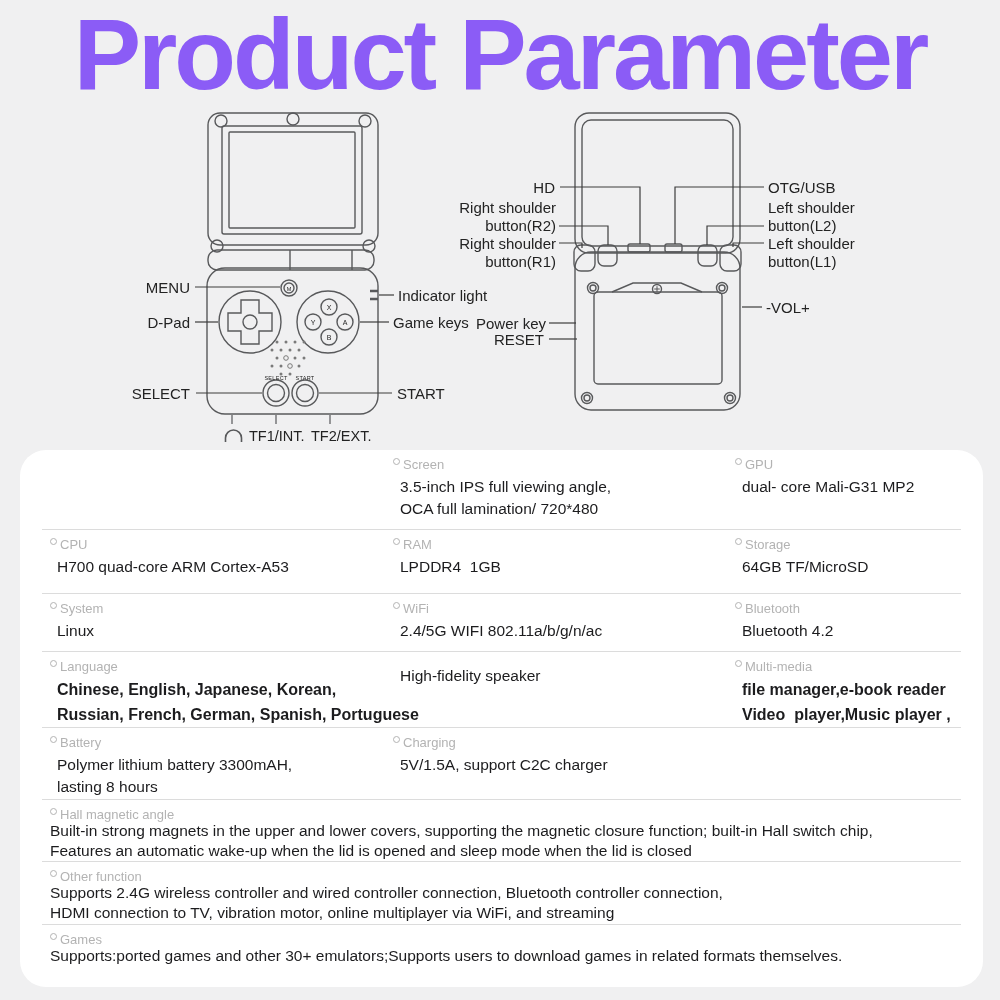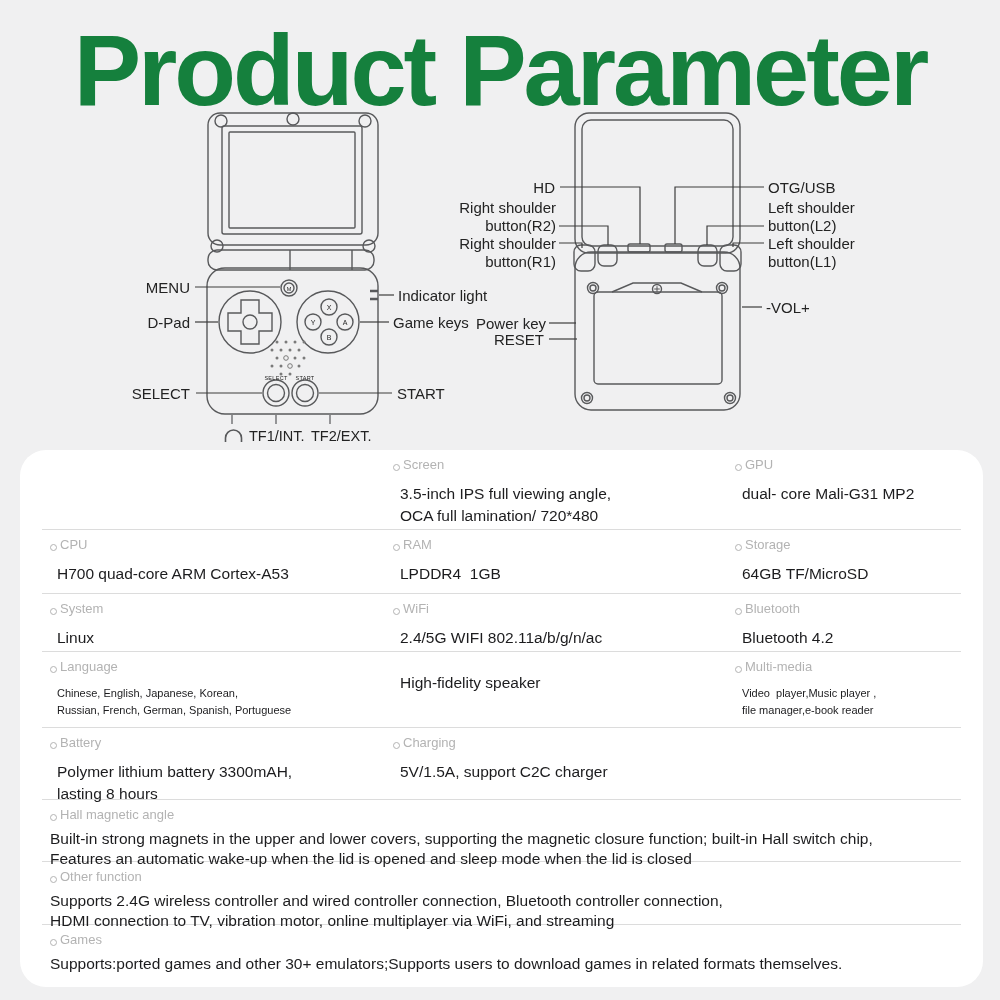--- a/index.html
+++ b/index.html
@@ -3,22 +3,22 @@
 <meta charset="utf-8">
 <style>
   html,body{margin:0;padding:0;}
   body{
     width:1000px;height:1000px;position:relative;overflow:hidden;
     background:#f0f0f1;
     font-family:"Liberation Sans","DejaVu Sans",sans-serif;
     color:#1c1c1e;
   }
   .title{
-    margin:0;padding-top:20px;line-height:1;text-align:center;
-    font-size:101px;font-weight:700;letter-spacing:-3px;color:#15803d;
+    margin:0;padding-top:4px;line-height:1;text-align:center;
+    font-size:101px;font-weight:700;letter-spacing:-3px;color:#8b5cf6;
     white-space:nowrap;
   }
   .diagram{position:absolute;left:0;top:102px;}
   .diagram text{font-family:"Liberation Sans","DejaVu Sans",sans-serif;fill:#232323;}
   .callout{font-size:15px;}
   .tiny{font-size:5.5px;fill:#8a8a8a;letter-spacing:.3px;}
   .btnletter{font-size:7px;fill:#5a5a5a;}
   .mletter{font-size:5.5px;fill:#5a5a5a;}
   .tftext{font-size:14.5px;}
 
@@ -27,27 +27,27 @@
     background:#ffffff;border-radius:26px;
   }
   .t-row{
     box-sizing:border-box;margin:0 22px;padding:8px 0 0 8px;
     border-bottom:1px solid #dcdcdc;
     display:grid;grid-template-columns:343px 342px 1fr;
   }
   .t-row.full{display:block;}
   .r1{height:80px}.r2{height:64px}.r3{height:58px}.r4{height:76px}
   .r5{height:72px}.r6{height:62px}.r7{height:63px}.r8{height:62px;border-bottom:none}
-  .cell-label{font-size:13px;color:#b3b3b3;display:flex;align-items:flex-end;gap:3px;line-height:1;}
+  .cell-label{font-size:13px;color:#b3b3b3;display:flex;align-items:flex-start;gap:3px;line-height:1;}
   .dot{width:5px;height:5px;border:1px solid #b3b3b3;border-radius:50%;display:inline-block;flex:none;}
-  .cell-value{margin-top:12px;padding-left:7px;font-size:15.5px;color:#1c1c1e;white-space:nowrap;}
+  .cell-value{margin-top:5px;padding-left:7px;font-size:15.5px;color:#1c1c1e;white-space:nowrap;}
   .cell-value div{line-height:1.42;}
-  .small .cell-value{font-size:11px;}
+  .small .cell-value{font-size:16px;font-weight:bold;}
   .small .cell-value div{line-height:1.55;}
-  .full .cell-value{padding-left:0;margin-top:8px;}
+  .full .cell-value{padding-left:0;margin-top:0;}
   .full .cell-value div{line-height:1.28;}
 </style>
 </head>
 <body>
 
 <h1 class="title">Product Parameter</h1>
 
 <svg class="diagram" width="1000" height="345" viewBox="0 0 1000 345">
 
   <g stroke="#58595b" fill="none" stroke-width="1.4">
@@ -288,22 +288,22 @@
       <div class="cell-value">
           <div>High-fidelity speaker</div>
         </div>
     </div>
     <div class="small">
       <div class="cell-label">
           <span class="dot"></span>
           <span>Multi-media</span>
         </div>
       <div class="cell-value">
+        <div>file manager,e-book reader</div>
         <div>Video&nbsp; player,Music player ,</div>
-        <div>file manager,e-book reader</div>
       </div>
     </div>
   </div>
 
   <div class="t-row r5">
     <div>
       <div class="cell-label">
           <span class="dot"></span>
           <span>Battery</span>
         </div>

